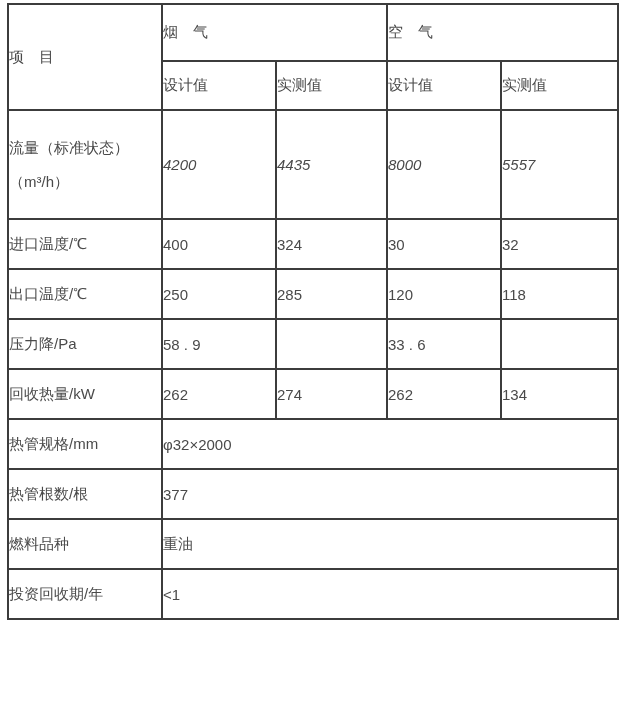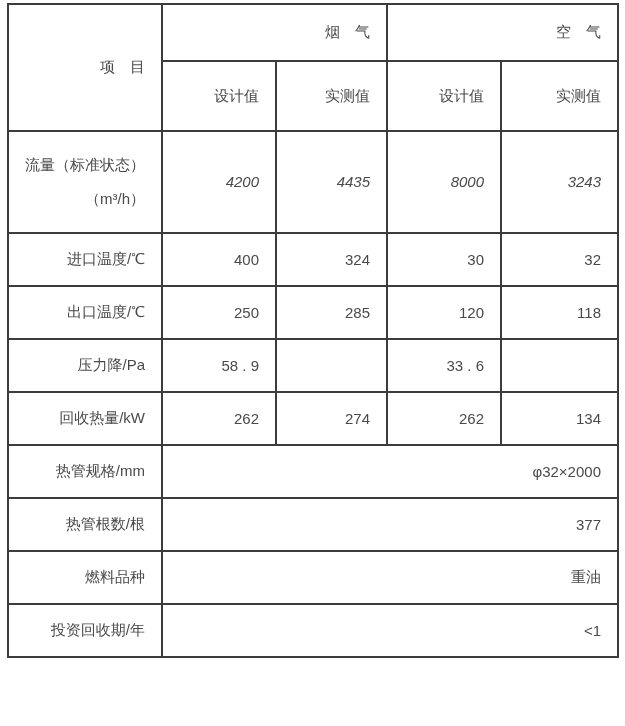--- a/index.html
+++ b/index.html
@@ -17,29 +17,29 @@
     table-layout: fixed;
     width: 610px;
     margin: 3px 0 0 7px;
   }
   .spec-table th,
   .spec-table td {
     border: 2px solid #3c3c3c;
     color: #4a4a4a;
     font-size: 15px;
     font-weight: normal;
-    text-align: right;
+    text-align: left;
     vertical-align: middle;
     overflow: hidden;
-    padding: 16px;
+    padding: 0;
     margin-left: 8px;
   }
   tr.hdr-top    { height: 57px; }
-  tr.hdr-sub    { height: 70px; }
-  tr.row-flow   { height: 74px; }
+  tr.hdr-sub    { height: 49px; }
+  tr.row-flow   { height: 109px; }
   tr.row-std    { height: 50px; }
   .label-cell {
     text-align: left;
     padding: 0 2px 0 2px;
   }
   .lbl-line {
     display: block;
     line-height: 34px;
   }
   .top-val {
@@ -75,21 +75,21 @@
   </thead>
   <tbody>
     <tr class="row-flow">
       <td class="label-cell">
         <span class="lbl-line">流量（标准状态）</span>
         <span class="lbl-line">（m³/h）</span>
       </td>
       <td class="top-val">4200</td>
       <td class="top-val">4435</td>
       <td class="top-val">8000</td>
-      <td class="top-val">3243</td>
+      <td class="top-val">5557</td>
     </tr>
     <tr class="row-std">
       <td class="label-cell">进口温度/℃</td>
       <td>400</td>
       <td>324</td>
       <td>30</td>
       <td>32</td>
     </tr>
     <tr class="row-std">
       <td class="label-cell">出口温度/℃</td>

